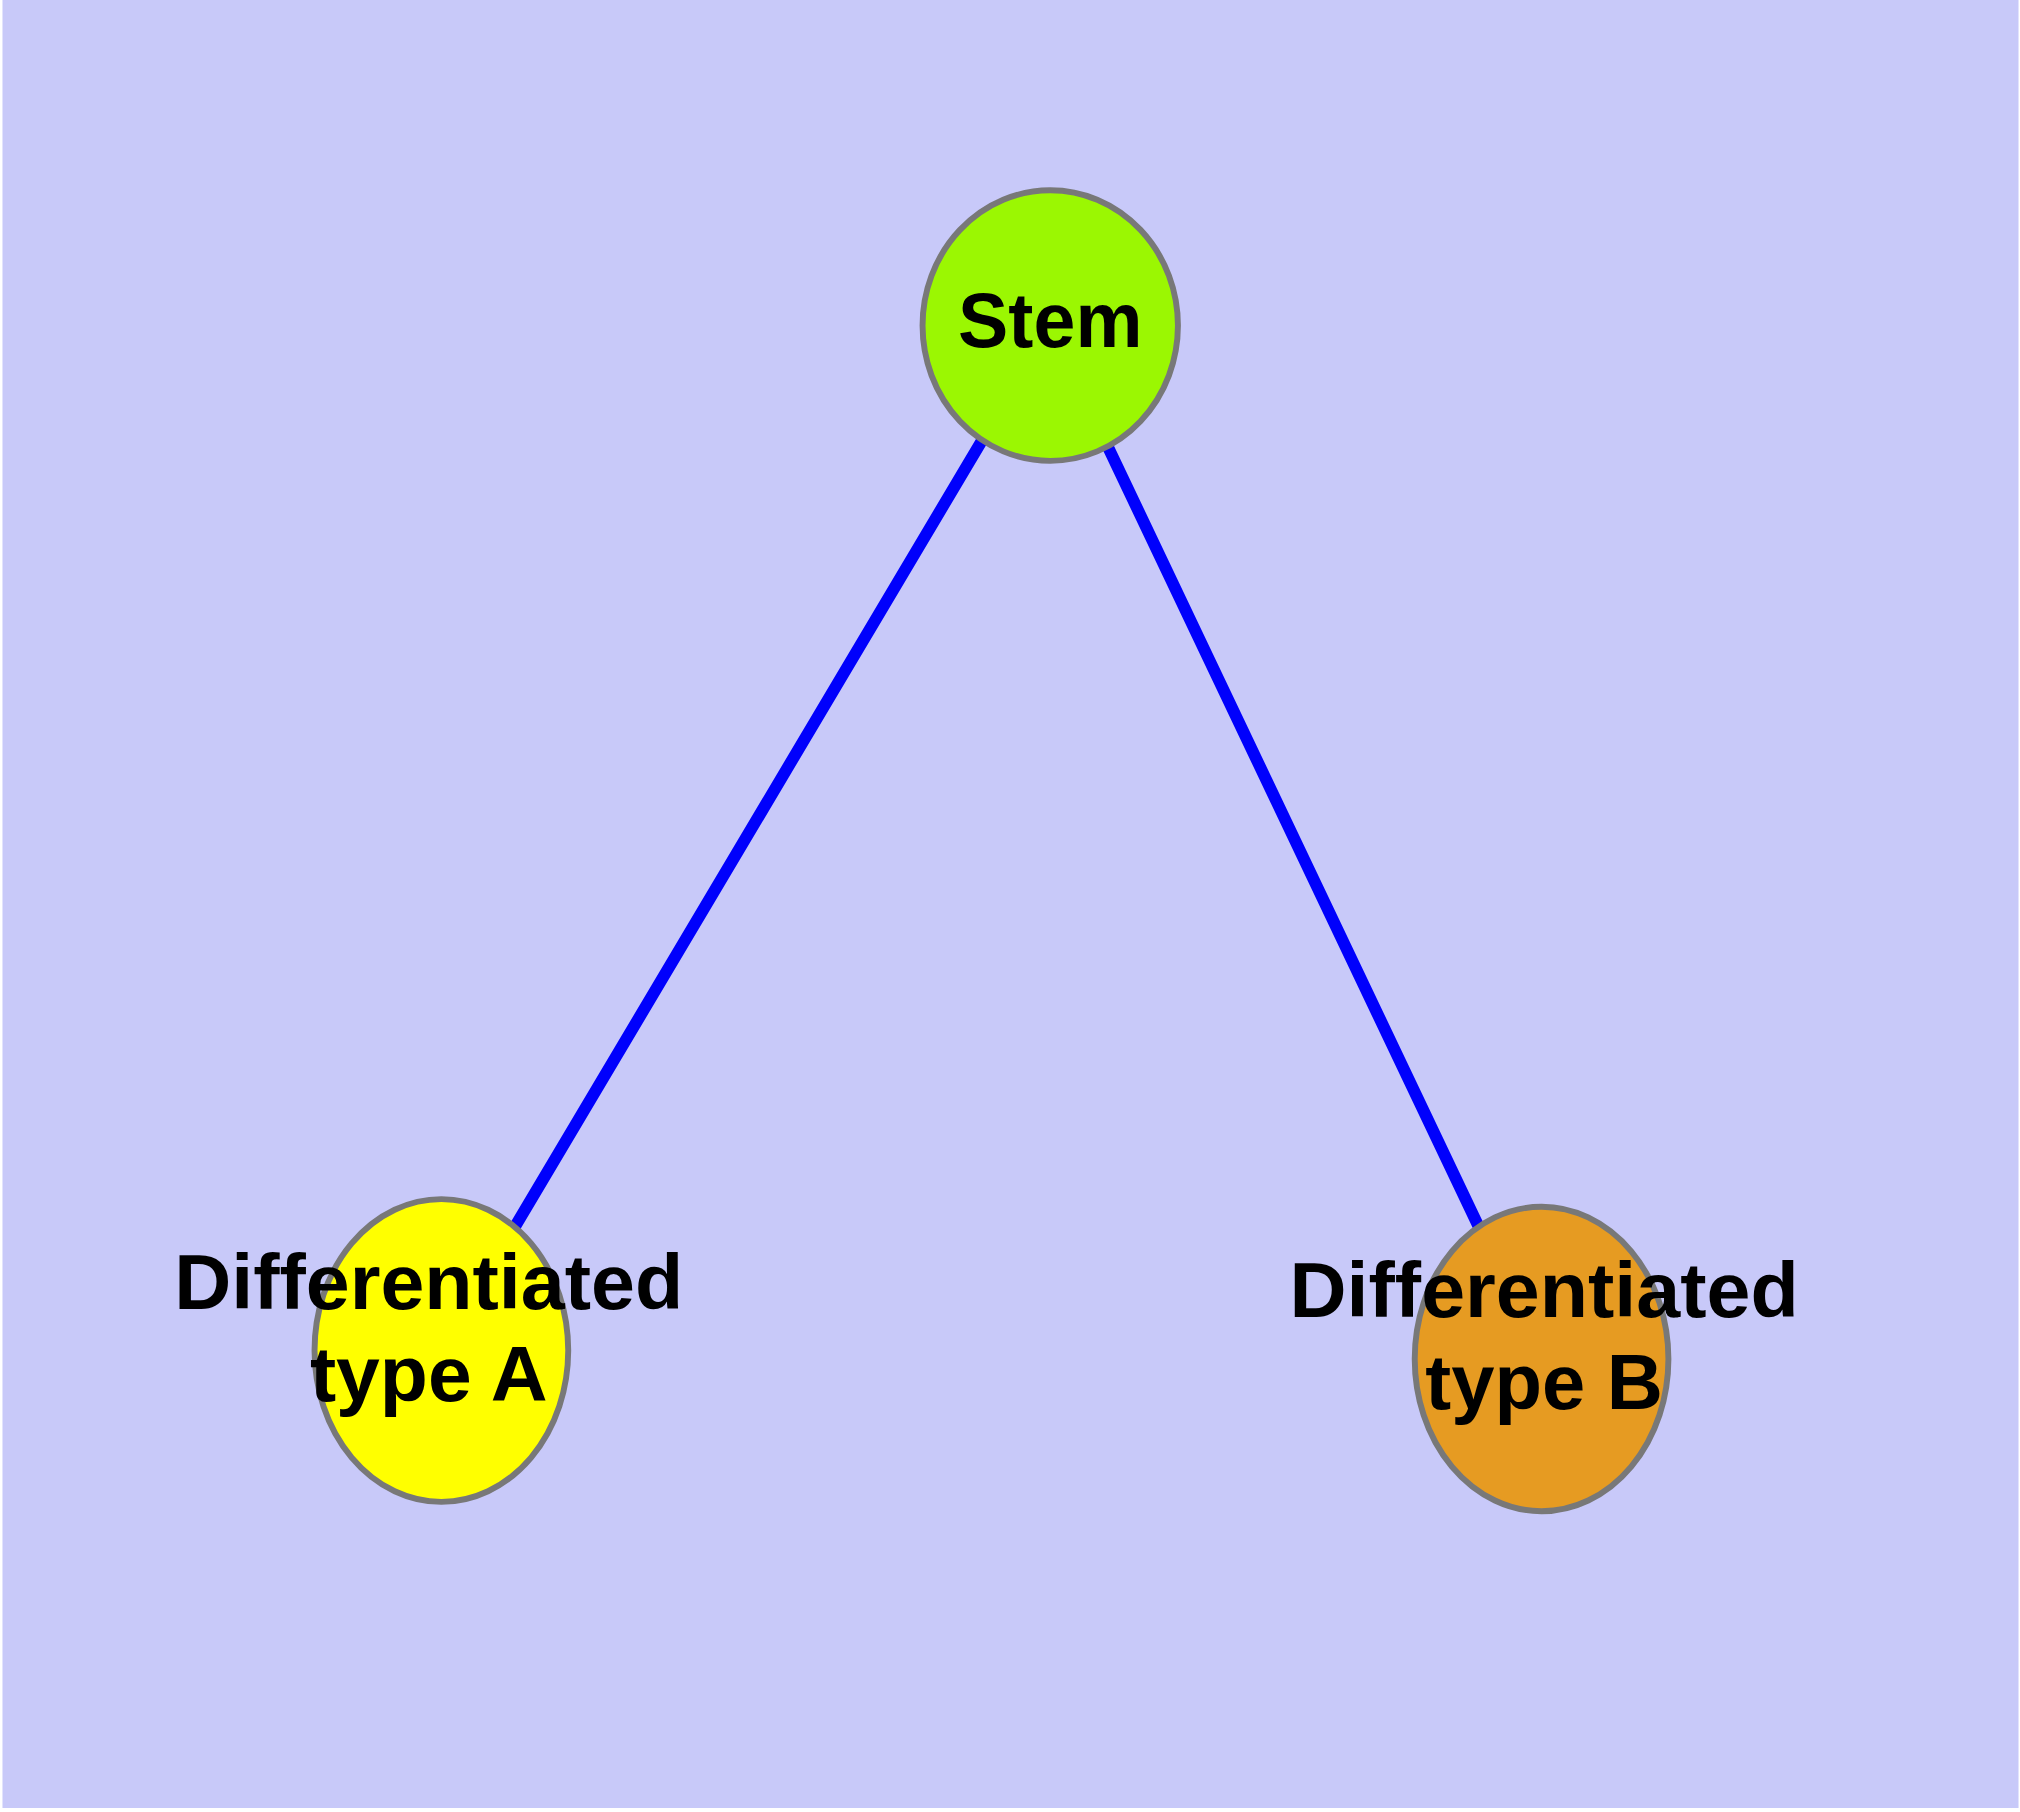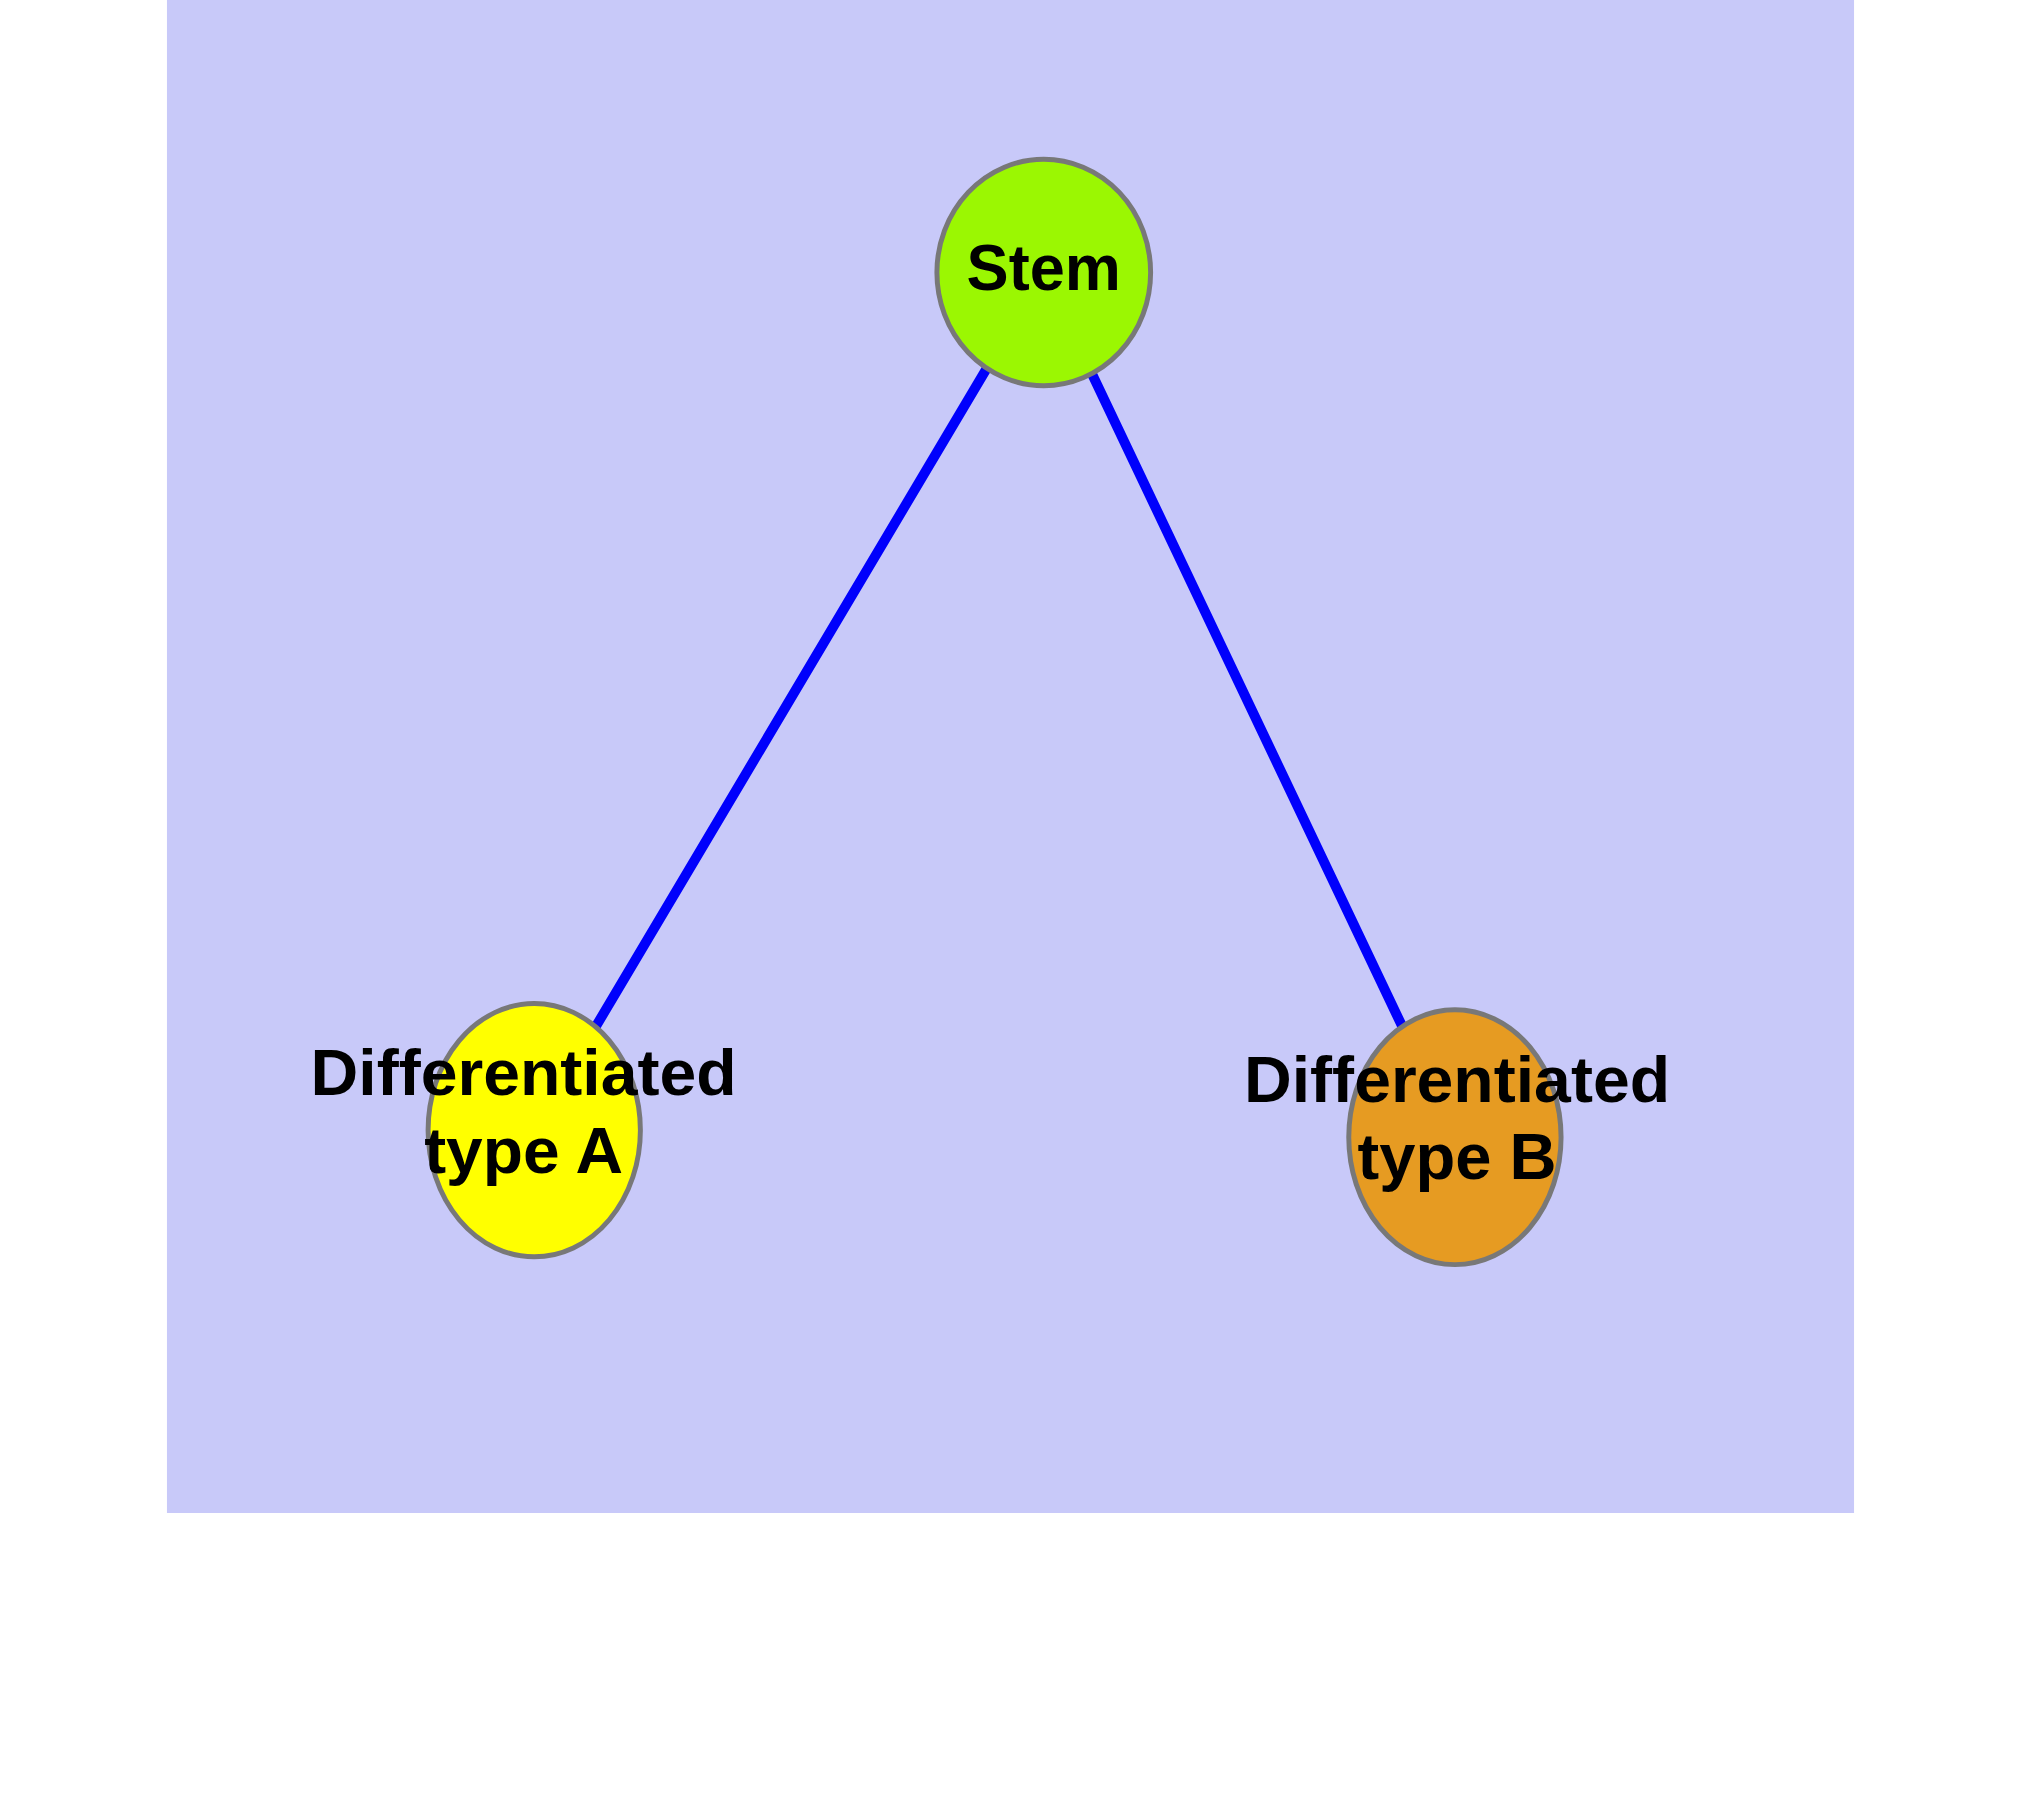--- a/index.html
+++ b/index.html
@@ -1,21 +1,21 @@
 <!DOCTYPE html>
 <html style="font-size:13.6px"><head>
 <meta charset="utf-8">
 <style>
   html, body {
     margin: 0;
     padding: 0;
   }
   .stage {
     width: 2021px;
-    height: 1513px;
+    height: 1808px;
     position: relative;
     overflow: hidden;
   }
   svg {
     display: block;
     width: 100%;
     height: 100%;
   }
   .node-label {
     font-family: "Liberation Sans", sans-serif;

